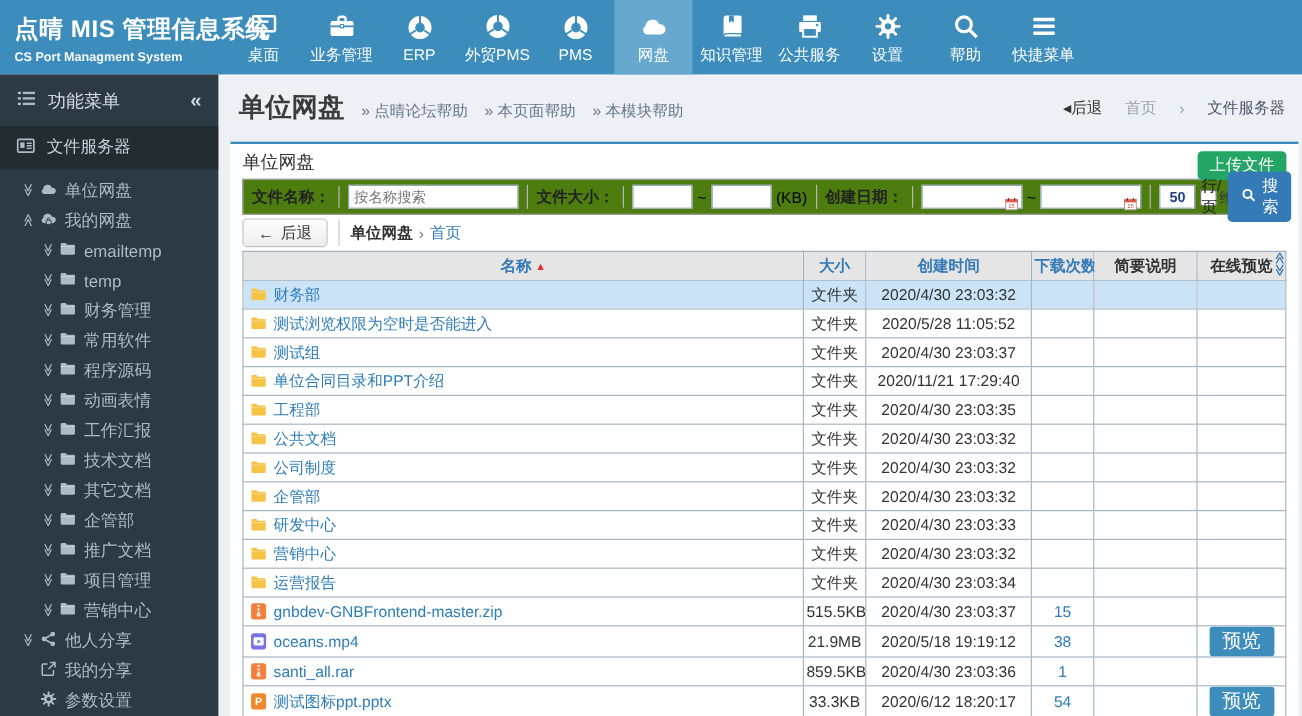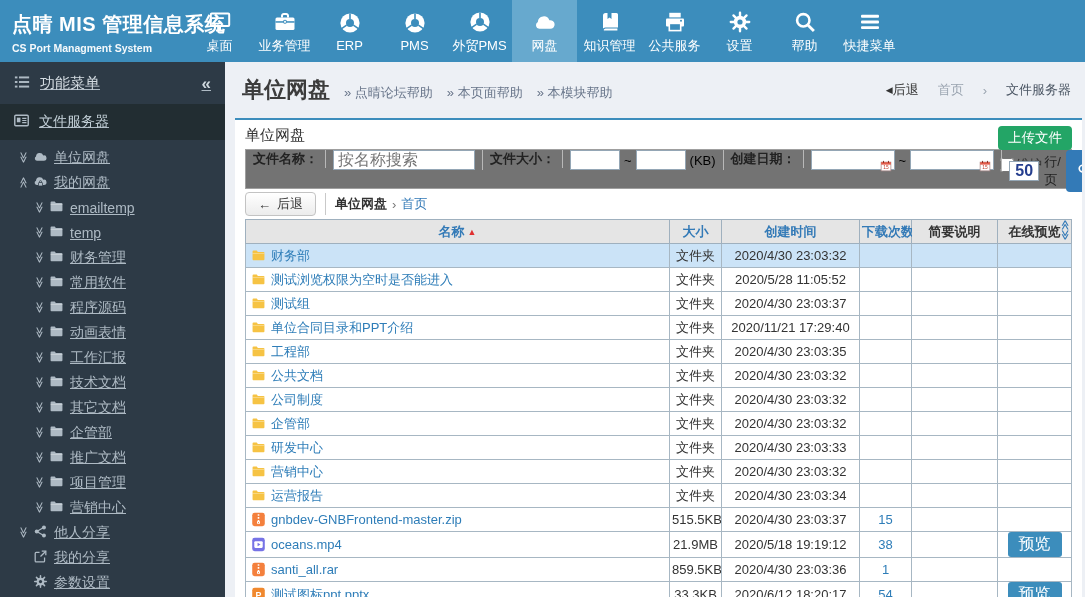--- a/index.html
+++ b/index.html
@@ -14,21 +14,21 @@
   .topnav{display:flex;}
   .nav-item{width:65px;display:flex;flex-direction:column;align-items:center;justify-content:center;gap:3px;cursor:pointer;}
   .nav-item.active{background:var(--topbar-active,#67a9ce);}
   .nav-item .ic{height:26px;display:flex;align-items:flex-end;}
   .nav-item .ic svg{width:24px;height:24px;}
   .nav-label{font-size:13px;white-space:nowrap;}
   .topbar .ic{color:#fff;--hole:var(--topbar,#3c8dbc);}
 
   
   .frame{flex:1;display:flex;min-height:0;}
-  .sidebar{width:225px;flex-shrink:0;background:var(--sidebar-bg,#2d3a46);color:#aebac4;font-size:14px;overflow:hidden;text-decoration:underline;}
+  .sidebar{width:182px;flex-shrink:0;background:var(--sidebar-bg,#2d3a46);color:#aebac4;font-size:14px;overflow:hidden;}
   .sidebar .ic{color:#aebac4;--hole:var(--sidebar-bg,#2d3a46);}
   .side-head{display:flex;align-items:center;gap:9px;padding:11px 14px 10px 13px;color:#d3dbe1;font-size:15px;}
   .side-head .ic svg{width:18px;height:18px;}
   .side-collapse{margin-left:auto;font-size:17px;font-weight:bold;cursor:pointer;color:#cfd8de;}
   .side-section{background:var(--sidebar-section-bg,#222d32);padding:8px 13px;display:flex;gap:9px;align-items:center;color:#c4d1d9;cursor:pointer;}
   .side-section .ic svg{width:17px;height:17px;}
   .tree{padding-top:5px;}
   .tree-item{height:25px;display:flex;align-items:center;cursor:pointer;white-space:nowrap;}
   .tree-item.lvl1{padding-left:18px;}
   .tree-item.lvl2{padding-left:34px;}
@@ -56,25 +56,25 @@
   .panel-head{height:22px;display:flex;align-items:center;margin-bottom:3px;}
   .panel-title{font-size:15px;color:#333;}
   .panel-actions{margin-left:auto;display:flex;align-items:flex-start;gap:6px;flex-direction:column;}
   .btn{color:#fff;border:none;border-radius:4px;padding:3px 10px;font-size:13.5px;cursor:pointer;font-family:inherit;}
   .btn-orange{background:var(--orange-button,#f8a51f);}
   .btn-green{background:var(--green-button,#23a566);}
   .maintain{display:flex;align-items:center;font-size:13px;color:#333;margin-left:2px;}
   .maintain input{width:14px;height:14px;margin:0 2px 0 0;}
 
   
-  .filter-bar{display:flex;align-items:flex-start;border:1px solid #9f9f9f;background:#737373;height:40px;box-sizing:border-box;font-size:13px;margin-bottom:3px;}
+  .filter-bar{display:flex;align-items:center;border:1px solid #9f9f9f;background:#4d7c0f;height:30px;box-sizing:border-box;font-size:13px;margin-bottom:3px;}
   .fcell{display:flex;align-items:center;padding:0 7px;}
   .flabel{font-weight:bold;color:#222;border-right:1px solid #b8b8b8;white-space:nowrap;}
   .fgroup{border-right:1px solid #b8b8b8;gap:4px;}
-  .filter-bar input[type=text]{height:20px;border:1px solid #94a6b5;box-sizing:border-box;font-size:16px;font-family:inherit;padding:0 4px;}
+  .filter-bar input[type=text]{height:20px;border:1px solid #94a6b5;box-sizing:border-box;font-size:12px;font-family:inherit;padding:0 4px;}
   .in-name{width:142px;}
   .in-size{width:50px;}
   .date-wrap{position:relative;display:inline-flex;align-items:center;}
   .in-date{width:84px;padding-right:17px !important;}
   .date-wrap svg{position:absolute;right:3px;width:12px;height:12px;pointer-events:none;}
   .fspacer{flex:1;}
   .fright{gap:5px;padding-right:4px;}
   .in-pages{width:30px;text-align:center;color:#253e8e;font-weight:bold;}
   .pages-suffix{color:#222;}
   .btn-search{display:inline-flex;align-items:center;gap:5px;background:var(--link,#337ab7);color:#fff;border:none;border-radius:4px;padding:3px 11px;font-size:13.5px;cursor:pointer;font-family:inherit;}
@@ -146,31 +146,31 @@
           <div class="nav-label">ERP</div>
         </div>
         <div class="nav-item">
           <span class="ic ">
             <svg viewBox="0 0 24 24">
               <circle cx="12" cy="12" r="9.6" fill="currentColor"></circle>
               <circle cx="12" cy="12" r="4" fill="var(--hole,#3c8dbc)"></circle>
               <path d="M12 2.4v5.7M8.6 14.2l-5 3.4M15.4 14.2l5 3.4" stroke="var(--hole,#3c8dbc)" stroke-width="1.6" fill="none"></path>
             </svg>
           </span>
-          <div class="nav-label">PMS</div>
+          <div class="nav-label">外贸PMS</div>
         </div>
         <div class="nav-item">
           <span class="ic ">
             <svg viewBox="0 0 24 24">
               <circle cx="12" cy="12" r="9.6" fill="currentColor"></circle>
               <circle cx="12" cy="12" r="4" fill="var(--hole,#3c8dbc)"></circle>
               <path d="M12 2.4v5.7M8.6 14.2l-5 3.4M15.4 14.2l5 3.4" stroke="var(--hole,#3c8dbc)" stroke-width="1.6" fill="none"></path>
             </svg>
           </span>
-          <div class="nav-label">外贸PMS</div>
+          <div class="nav-label">PMS</div>
         </div>
         <div class="nav-item active">
           <span class="ic ">
             <svg viewBox="0 0 24 24">
               <path d="M6.3 18.8h11a4.3 4.3 0 10-.9-8.5A6 6 0 004.8 11.9a3.7 3.7 0 001.5 6.9z" fill="currentColor"></path>
             </svg>
           </span>
           <div class="nav-label">网盘</div>
         </div>
         <div class="nav-item">

